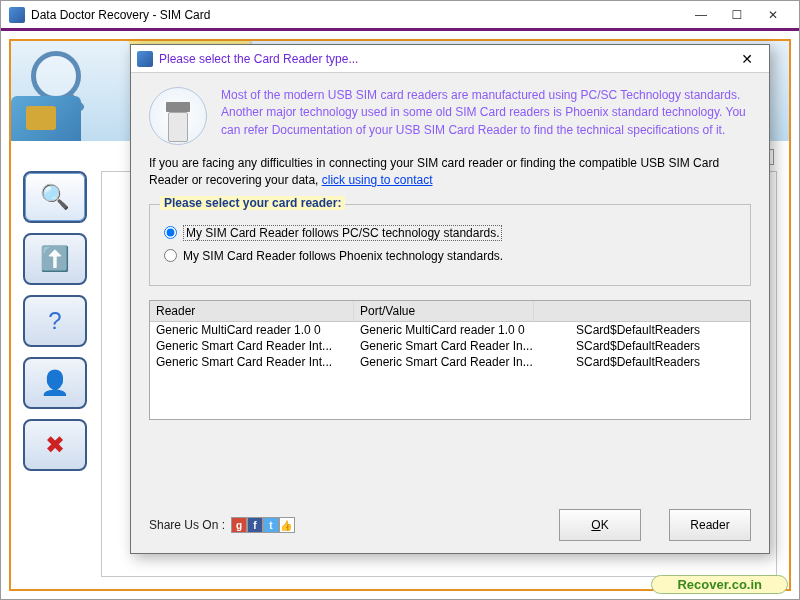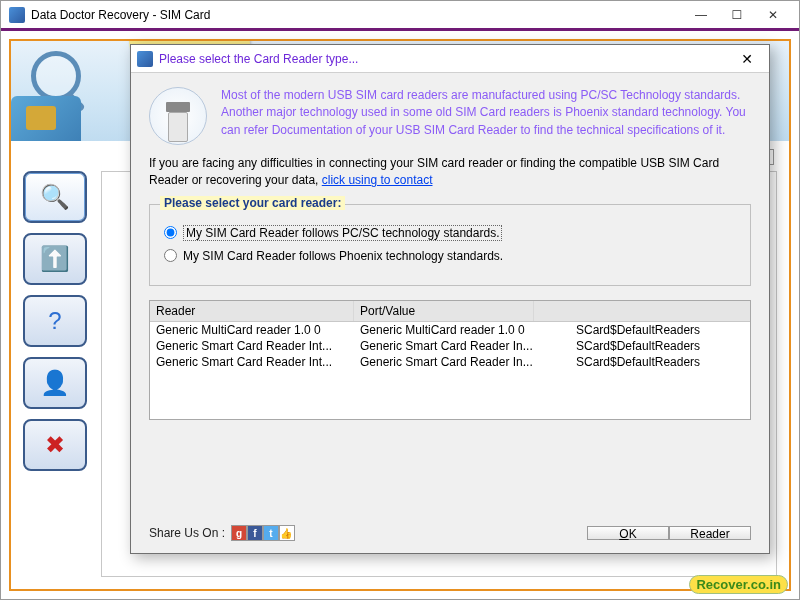--- a/index.html
+++ b/index.html
@@ -59,24 +59,24 @@
 .reader-table { width:100%; border:1px solid #a8a8a8; background:#fff; margin-top:14px; font-size:12px; height:120px; overflow:hidden; }
 .reader-table .thead { display:flex; background:#e5e5e5; border-bottom:1px solid #c8c8c8; }
 .reader-table .th { padding:3px 6px; border-right:1px solid #d8d8d8; color:#000; }
 .reader-table .tb { display:flex; }
 .reader-table .td { padding:1px 6px; white-space:nowrap; overflow:hidden; text-overflow:ellipsis; color:#000; }
 .col-r{width:34%}.col-n{width:36%}.col-p{width:30%}
 
 .dlg-footer { position:absolute; left:18px; right:18px; bottom:12px; display:flex; align-items:center; }
 .share-label { font-size:12px; color:#222; margin-right:6px; }
 .dlg-footer .spacer { flex:1; }
-.btn { min-width:82px; height:14px; background:linear-gradient(180deg,#fdfdfd,#e6e6e6); border:1px solid #9a9a9a; font-size:12px; color:#000; cursor:pointer; margin-left:0; }
+.btn { min-width:82px; height:32px; background:linear-gradient(180deg,#fdfdfd,#e6e6e6); border:1px solid #9a9a9a; font-size:12px; color:#000; cursor:pointer; margin-left:28px; }
 .btn u { text-decoration:underline; }
 
-.watermark { position:absolute; right:12px; bottom:6px; font-size:13px; font-weight:bold; color:#3a8a1a; border:1px solid #a0c080; border-radius:10px; padding:1px 6px; background:#fde047; z-index:20; }
+.watermark { position:absolute; right:12px; bottom:6px; font-size:13px; font-weight:bold; color:#3a8a1a; border:1px solid #a0c080; border-radius:10px; padding:1px 25px; background:#fef9c3; z-index:20; }
 </style>
 </head>
 <body>
 
 <div class="main-window">
   <div class="main-titlebar">
     <div class="app-icon"></div>
     <div class="title">Data Doctor Recovery - SIM Card</div>
     <div class="win-btn">—</div>
     <div class="win-btn">☐</div>

